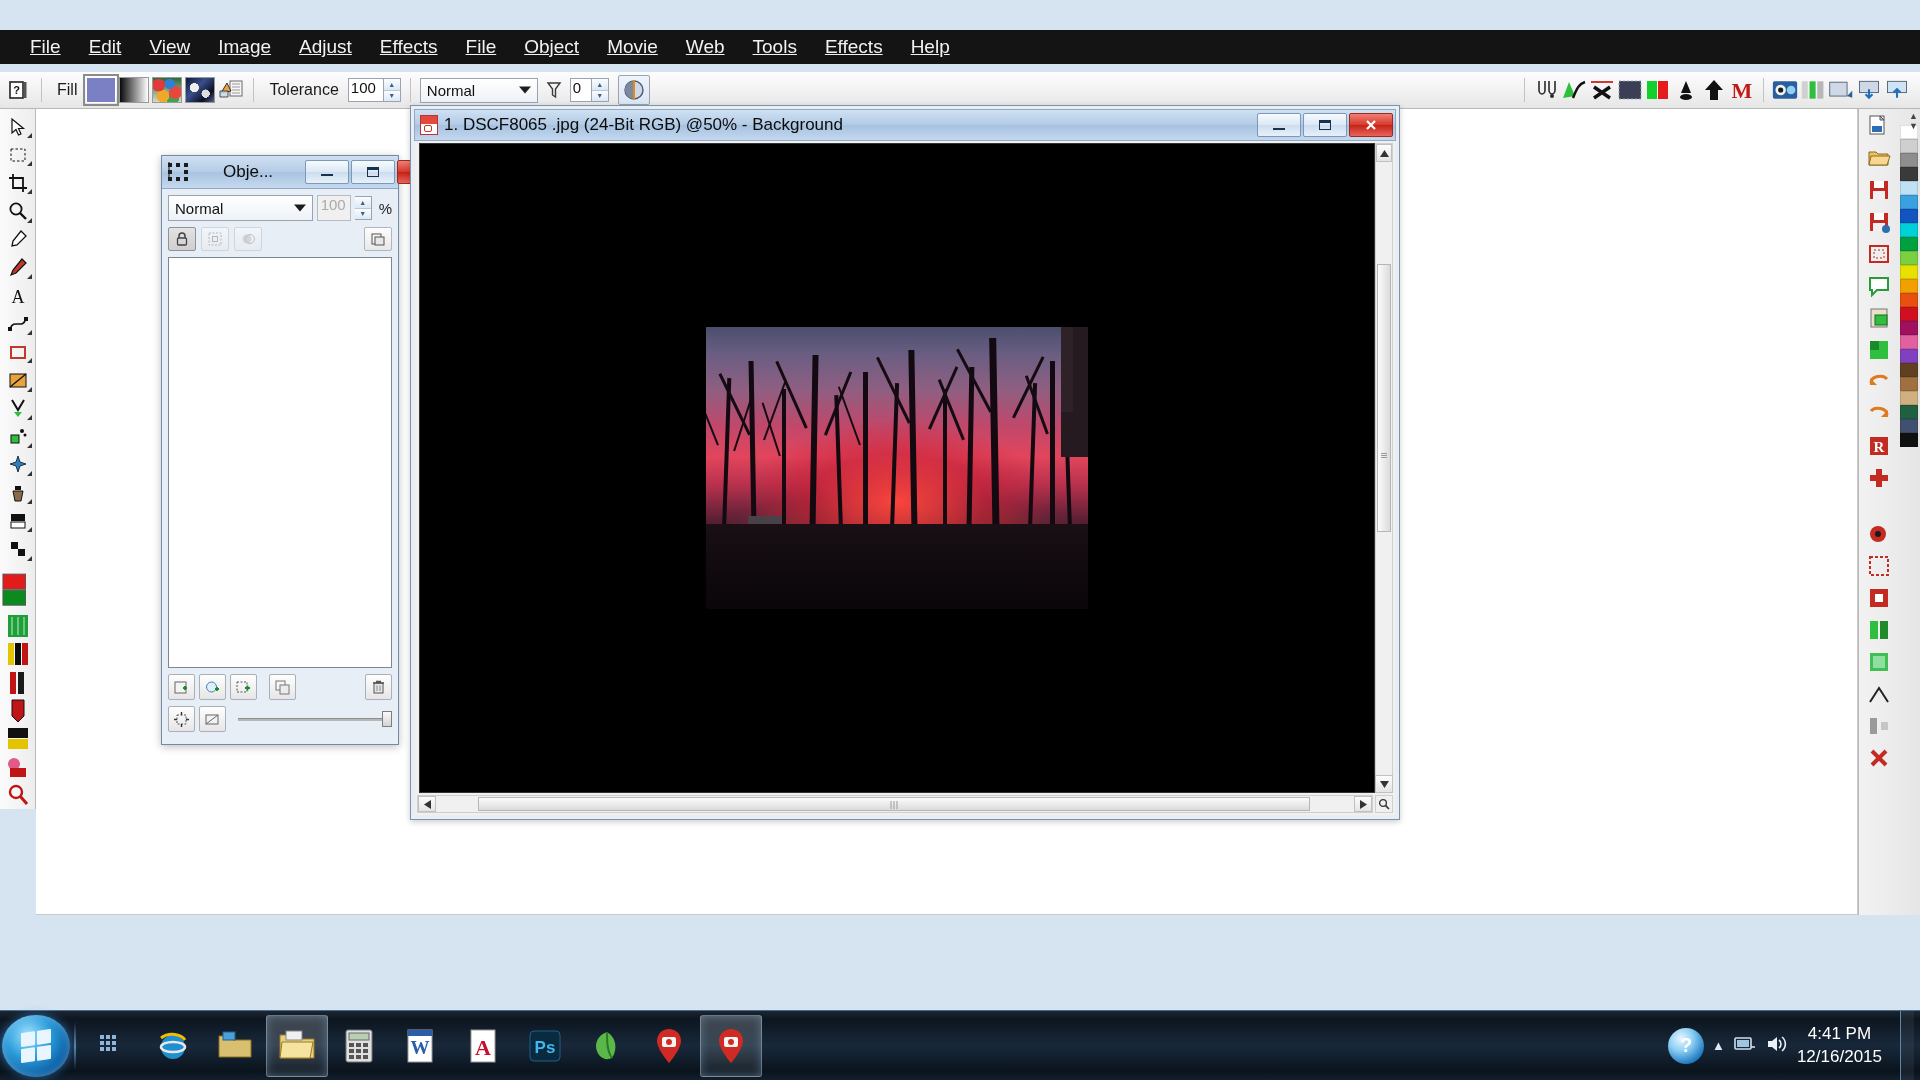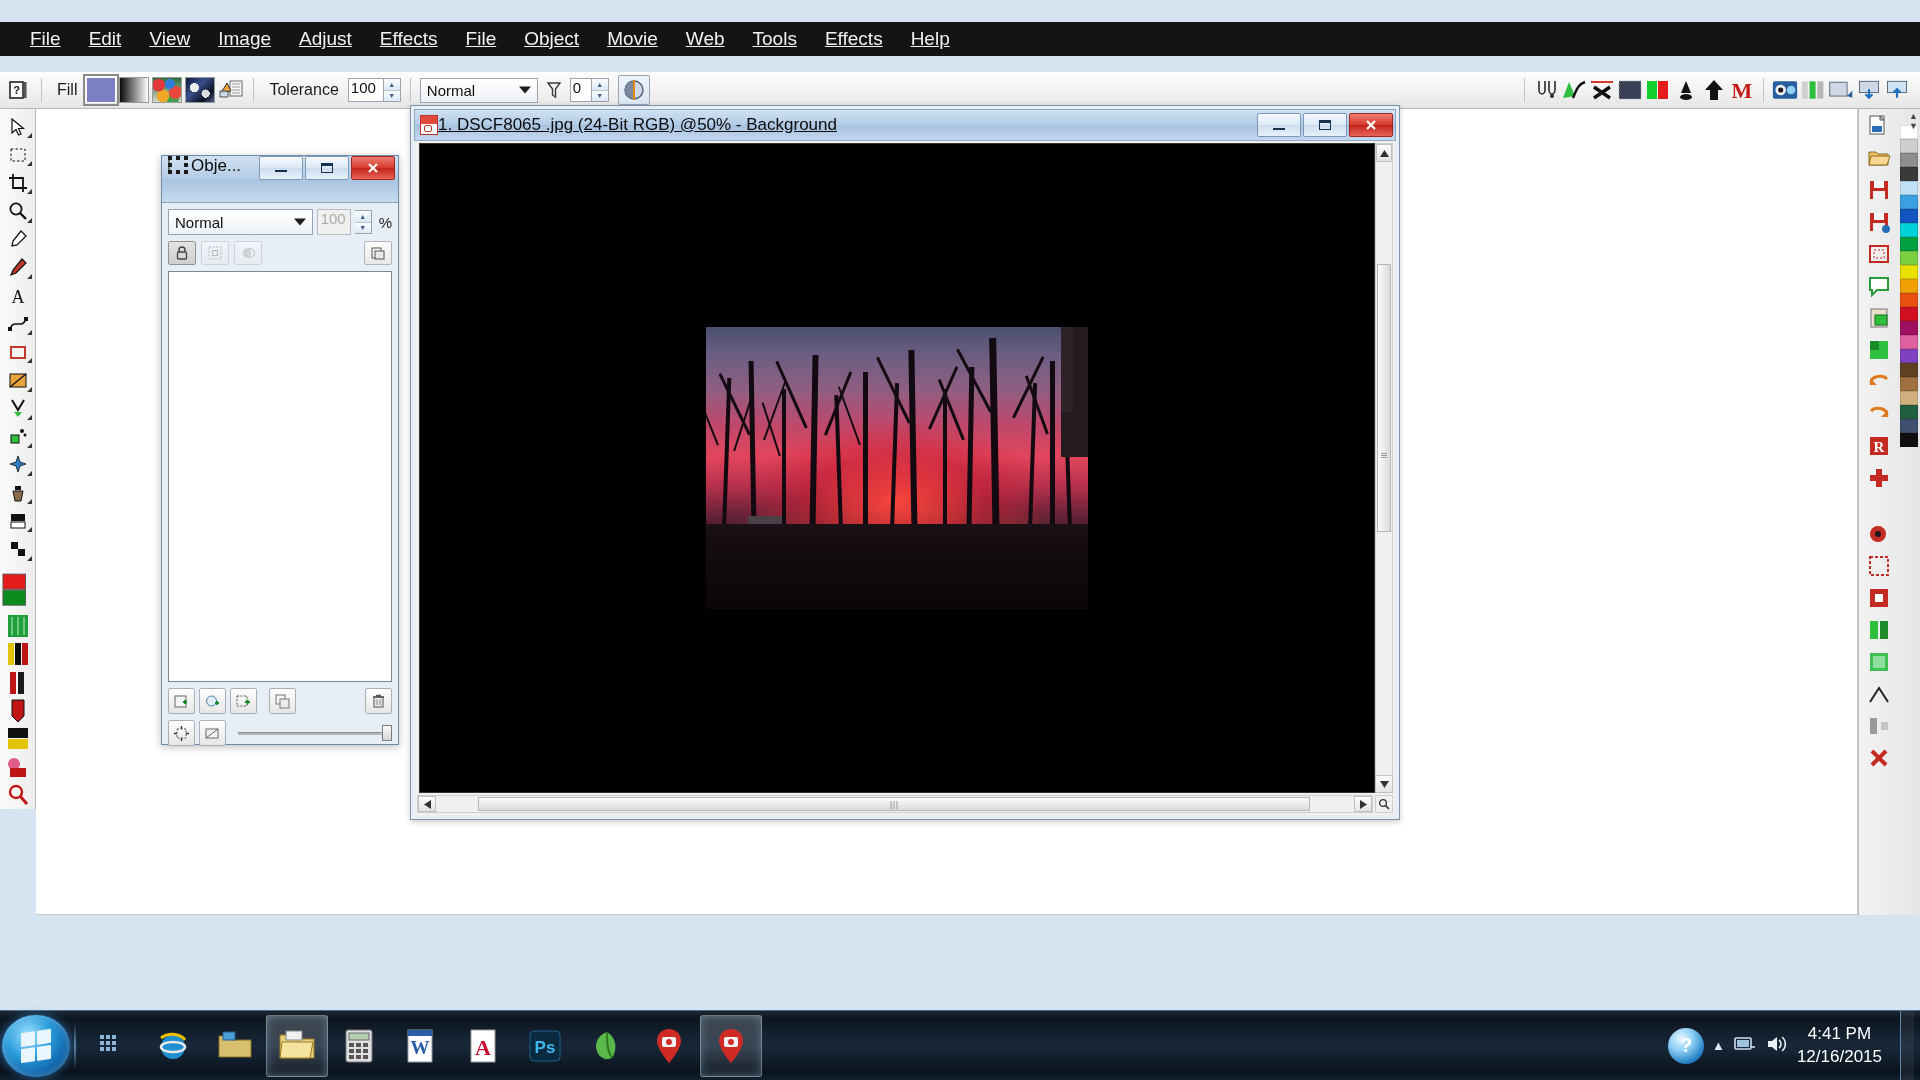--- a/index.html
+++ b/index.html
@@ -50,21 +50,21 @@
     background:linear-gradient(180deg,#f5776a 0%,#e0392b 50%,#cb2317 51%,#ee6555 100%);
     color:#fff; border-color:#a32b1f; border-radius:0 0 3px 0; width:52px;
   }
   .win-btn .gl-min{ display:block; width:12px; height:2px; background:#14304d; margin-top:7px;}
   .win-btn .gl-max2{ position:relative; width:13px; height:11px;}
   .win-btn .gl-max2:before{content:"";position:absolute;right:0;top:0;width:9px;height:7px;border:1.5px solid #14304d;border-top-width:3px;}
   .win-btn .gl-max2:after{content:"";position:absolute;left:0;bottom:0;width:9px;height:7px;border:1.5px solid #14304d;border-top-width:3px;background:linear-gradient(180deg,#eaf2fb,#eaf2fb);}
 
   
   .menubar {
-    position:absolute; left:0; top:22px; width:1920px; height:34px;
+    position:absolute; left:0; top:30px; width:1920px; height:34px;
     background:#141414; display:flex; align-items:center; padding-left:16px;
   }
   .menuitem {
     color:#f2f2f2; font-size:19px; padding:2px 14px; white-space:nowrap; cursor:default;
   }
   .menuitem u { text-decoration:underline; }
 
   
   .propbar {
     position:absolute; left:0; top:72px; width:1920px; height:37px;
@@ -115,22 +115,22 @@
   }
 
   
   .objdock {
     position:absolute; left:161px; top:155px; width:238px; height:590px;
     background:#e8eef6;
     border:1px solid #6f8ba9;
     box-shadow:0 2px 8px rgba(0,0,0,.25);
   }
   .objdock-title {
-    height:47px; background:linear-gradient(180deg,#cfe0f2 0%,#b6cde6 48%,#a9c4e1 52%,#c5d9ef 100%);
-    display:flex; align-items:flex-start; padding-left:6px; border-bottom:1px solid #8fa8c4;
+    height:33px; background:linear-gradient(180deg,#cfe0f2 0%,#b6cde6 48%,#a9c4e1 52%,#c5d9ef 100%);
+    display:flex; align-items:center; padding-left:6px; border-bottom:1px solid #8fa8c4;gap:32px;
   }
   .objdock-title .dk-icon{ width:20px;height:18px;position:relative;flex:none;}
   .objdock-title .dk-icon i{position:absolute;width:4px;height:4px;background:#1b1b1b;}
   .objdock-title .dk-icon .mid{left:5px;top:5px;width:9px;height:8px;background:#c9c9c9;border:1px solid #6d6d6d;}
   .objdock-title .tt { font-size:17px; color:#0c0c0c; margin-left:3px; }
   .dk-btns{ margin-left:auto; display:flex; gap:2px; padding-right:3px;}
   .dk-btn{
     width:44px;height:24px;border:1px solid #7d99b8;border-radius:2px;
     background:linear-gradient(180deg,#f6fafe,#dbe8f6 50%,#ccdcee 51%,#e8f1fa);
     display:flex;align-items:center;justify-content:center;
@@ -211,21 +211,21 @@
   }
   .doc-title{
     height:32px; margin:3px 3px 0 3px;
     background:linear-gradient(180deg,#cfe1f3 0%,#b4cce6 48%,#a6c2e0 52%,#c4d8ef 100%);
     display:flex; align-items:center; padding-left:5px; border:1px solid #8fa8c4;
   }
   .doc-title .di{width:18px;height:20px;position:relative;flex:none;}
   .doc-title .di .pg{position:absolute;inset:0;background:#fff;border:1px solid #b33;}
   .doc-title .di .rd{position:absolute;left:1px;top:1px;right:1px;height:8px;background:#e24b3c;}
   .doc-title .di .cm{position:absolute;left:4px;top:10px;width:8px;height:7px;border:1.5px solid #c0392b;border-radius:2px;}
-  .doc-title .dt{ font-size:17px; color:#0b0b0b; white-space:nowrap;text-decoration:underline;}
+  .doc-title .dt{ font-size:17px; color:#0b0b0b; margin-left:6px; white-space:nowrap;}
   .doc-btns{ margin-left:auto; display:flex; gap:2px; padding-right:2px;}
   .doc-btn{
     width:44px;height:24px;border:1px solid #7d99b8;border-radius:2px;
     background:linear-gradient(180deg,#f6fafe,#dbe8f6 50%,#ccdcee 51%,#e8f1fa);
     display:flex;align-items:center;justify-content:center;
   }
   .doc-btn.close{background:linear-gradient(180deg,#ef8075,#d8372a 50%,#c32317 51%,#e9645a);border-color:#9f291d;}
   .doc-canvaswrap{ position:absolute; left:4px; top:35px; right:4px; bottom:4px; background:#f0f0f0;}
   .canvas{
     position:absolute; left:4px; top:2px; right:20px; bottom:22px;

